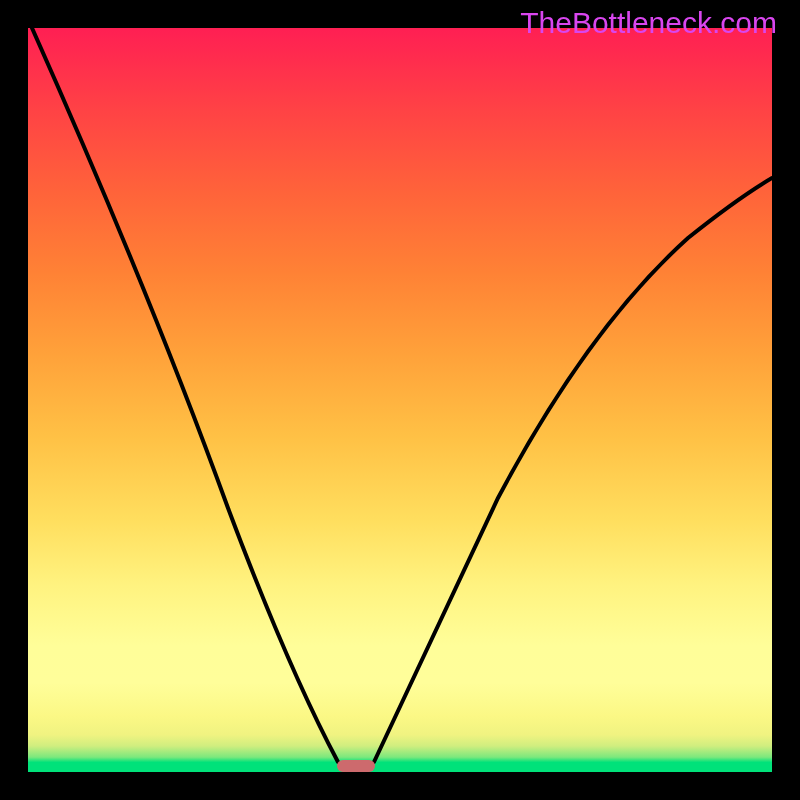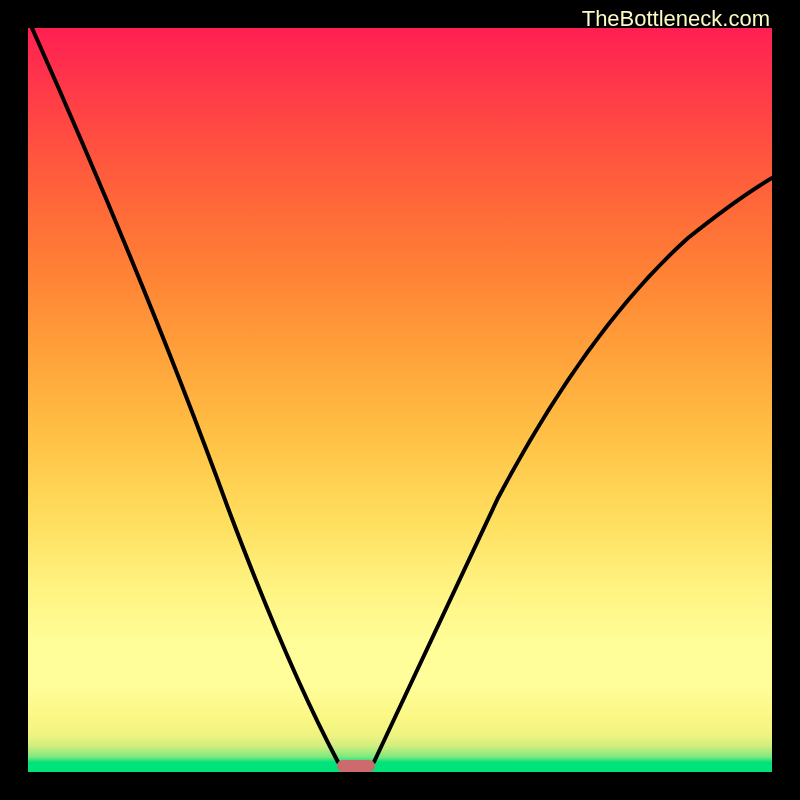--- a/index.html
+++ b/index.html
@@ -58,23 +58,23 @@
     position: absolute;
     width: 38px;
     height: 12px;
     background: #cd6a6d;
     border-radius: 6px;
     transform: translate(-50%, -50%);
   }
   .watermark {
     position: absolute;
     top: 6px;
-    right: 30px;
-    color: #fef9c3;
-    font-size: 22px;
+    right: 23px;
+    color: #d946ef;
+    font-size: 30px;
     font-weight: 400;
     white-space: nowrap;
   }
 </style>
 </head>
 <body>
 
 <div class="frame">
 
   <div class="plot">

